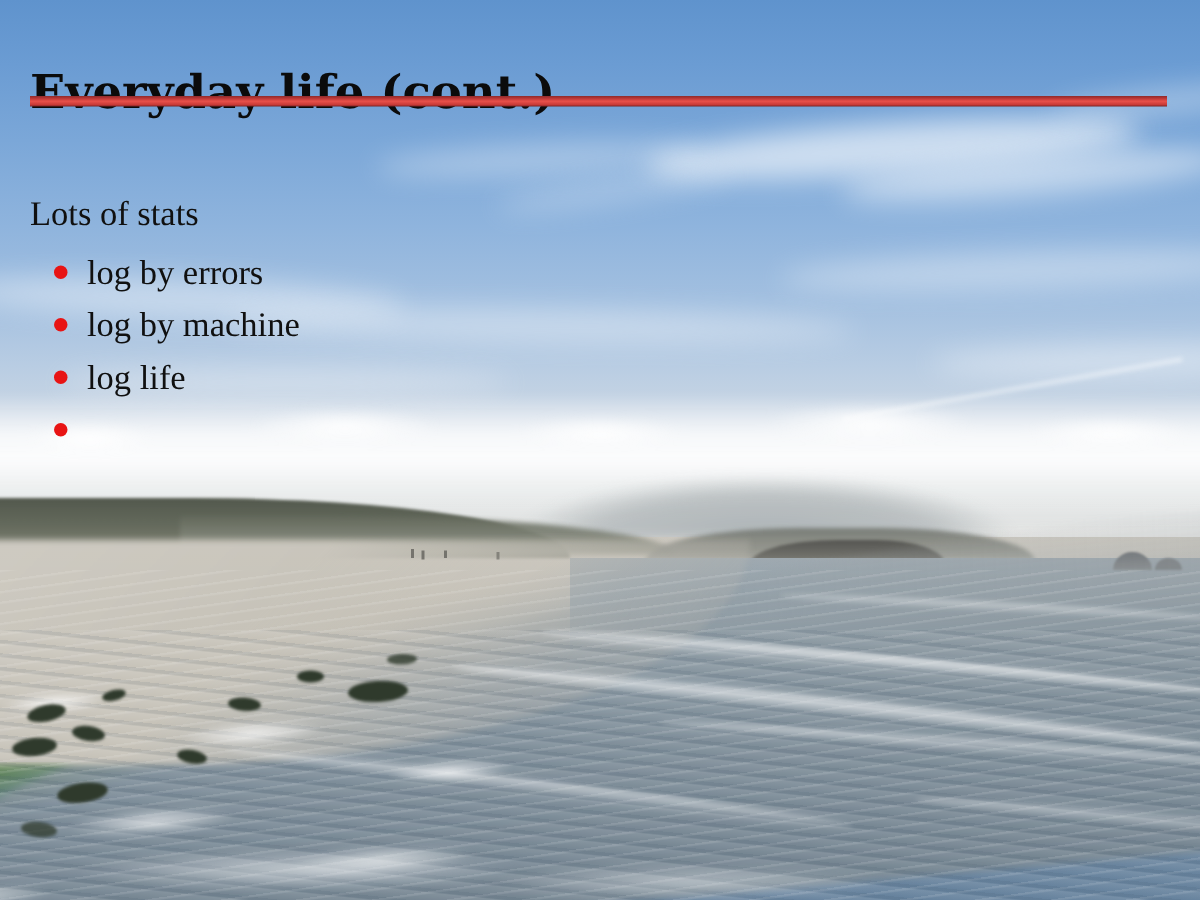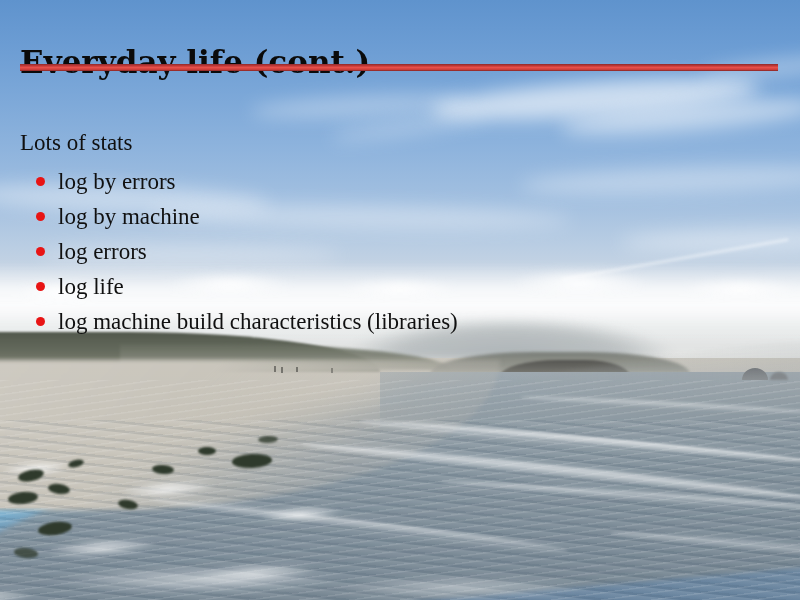--- a/index.html
+++ b/index.html
@@ -6,21 +6,21 @@
     margin: 0;
     padding: 0;
     background: #000;
   }
   #slide {
     position: relative;
     width: 800px;
     height: 600px;
     overflow: hidden;
     font-family: "Liberation Serif", "DejaVu Serif", serif;
-    background: #7dd3fc;
+    background: #4d7c0f;
   }
 
   
   .photo { position: absolute; inset: 0; overflow: hidden; }
 
   
   .sky {
     position: absolute; left: 0; right: 0; top: 0; height: 360px;
     background: linear-gradient(to bottom,
       #5f93cd 0%,
@@ -371,27 +371,22 @@
       <li>
         <span class="dot"></span>
         <span>log by errors</span>
       </li>
       <li>
         <span class="dot"></span>
         <span>log by machine</span>
       </li>
       <li>
         <span class="dot"></span>
-        <span>log errors</span>
-      </li>
-      <li>
-        <span class="dot"></span>
         <span>log life</span>
       </li>
       <li>
         <span class="dot"></span>
-        <span>log machine build characteristics (libraries)</span>
       </li>
     </ul>
 
   </div>
 
 </div>
 
 </body></html>

